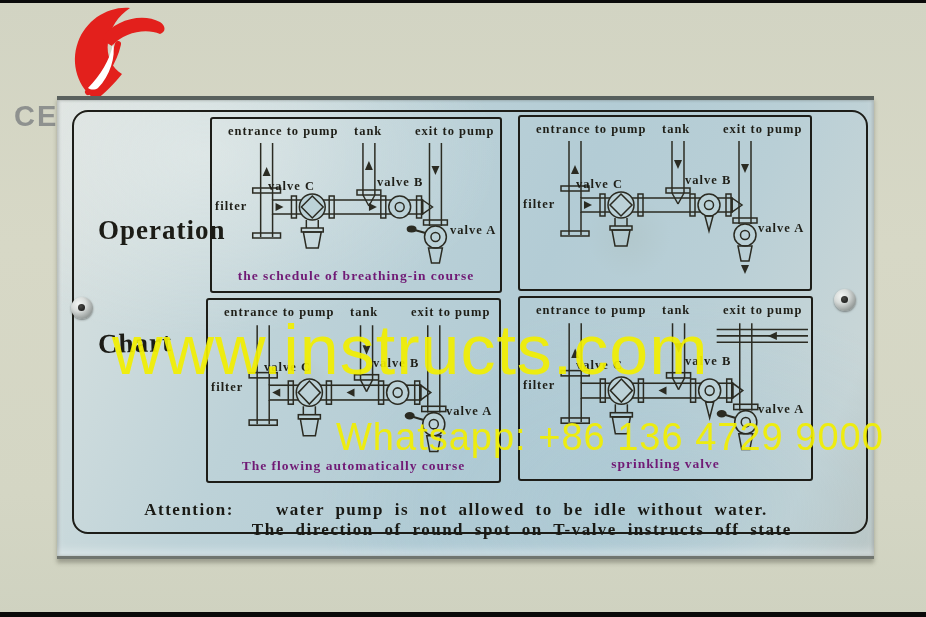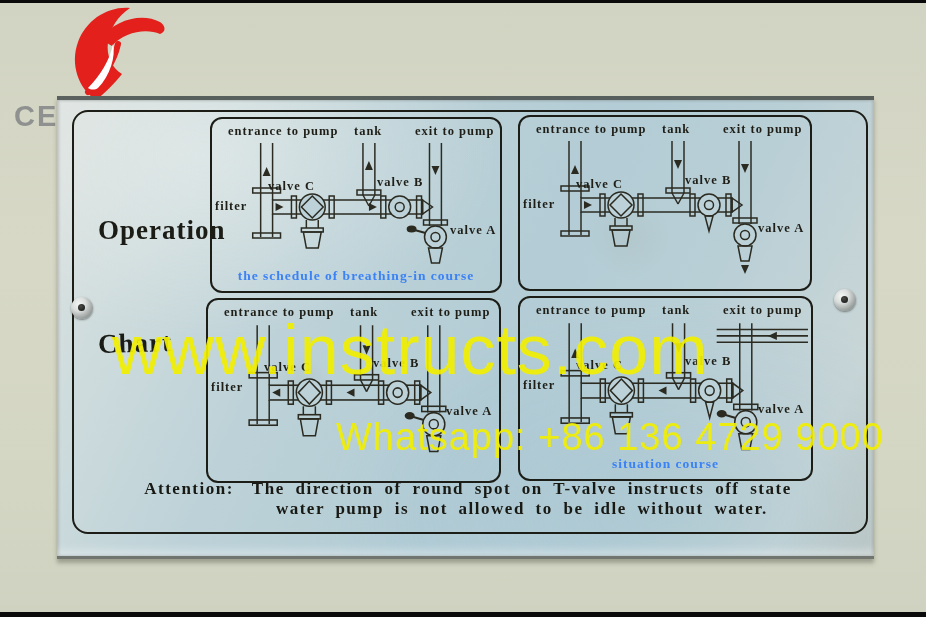--- a/index.html
+++ b/index.html
@@ -34,34 +34,34 @@
     position:absolute;width:22px;height:22px;border-radius:50%;
     background:radial-gradient(circle at 35% 32%, #f4f6f4 0%, #d8dcda 35%, #9aa09e 70%, #6e7472 100%);
     box-shadow:0 1px 2px rgba(40,40,35,.5);
   }
   .rivet::after{
     content:"";position:absolute;left:7px;top:7px;width:7px;height:7px;border-radius:50%;
     background:radial-gradient(circle at 40% 35%, #4a4a46, #111);
   }
 
   
-  .panel{position:absolute;border:2px solid #1d1d18;border-radius:12px;}
+  .panel{position:absolute;border:2px solid #1d1d18;border-radius:3px;}
   .panel svg{position:absolute;left:0;top:0;width:100%;height:100%;}
   .plabel{
     position:absolute;color:#1f1f18;font-weight:bold;font-size:12.5px;
     letter-spacing:1px;white-space:nowrap;line-height:1;
   }
   .caption{
     position:absolute;left:0;right:0;bottom:7px;text-align:center;
-    color:#3b82f6;font-weight:bold;font-size:13.5px;letter-spacing:1px;white-space:nowrap;
+    color:#701a75;font-weight:bold;font-size:13.5px;letter-spacing:1px;white-space:nowrap;
   }
 
   
   .attention{
-    position:absolute;left:82px;top:479px;width:772px;
+    position:absolute;left:82px;top:500px;width:772px;
     display:flex;justify-content:center;align-items:flex-start;
     color:#191914;font-weight:bold;font-size:17px;letter-spacing:1.5px;word-spacing:5px;line-height:1.15;
   }
   .attention .att-label{margin-right:18px;white-space:nowrap;}
   .attention .att-lines{text-align:center;}
 
   
   .wm{position:absolute;font-family:"Liberation Sans",sans-serif;color:#f2ef00;opacity:.92;white-space:nowrap;pointer-events:none;}
   .wm-site{left:112px;top:310px;font-size:70px;letter-spacing:1px;}
   .wm-whatsapp{left:336px;top:416px;font-size:38px;letter-spacing:1px;}
@@ -232,44 +232,45 @@
     <use href="#arrow-left-tee"></use>
       <use href="#arrow-left-mid"></use>
   </svg>
   <span class="plabel" style="left:16px;top:6px;">entrance to pump</span>
   <span class="plabel" style="left:142px;top:6px;">tank</span>
   <span class="plabel" style="left:203px;top:6px;">exit to pump</span>
   <span class="plabel" style="left:56px;top:61px;">valve C</span>
   <span class="plabel" style="left:165px;top:57px;">valve B</span>
   <span class="plabel" style="left:238px;top:105px;">valve A</span>
   <span class="plabel" style="left:3px;top:81px;">filter</span>
+  <div class="caption">The flowing automatically course</div>
 </div>
 
 <div class="panel" style="left:518px;top:296px;width:291px;height:181px;">
   <svg viewBox="0 0 290 172" preserveAspectRatio="none">
     <use href="#pipe-base"></use>
       <use href="#v-handle"></use>
     <use href="#arrow-up-entrance"></use>
       <use href="#arrow-down-tank"></use>
     <use href="#arrow-left-mid"></use>
       <use href="#valveb-spout"></use>
       <use href="#sprinkler"></use>
   </svg>
   <span class="plabel" style="left:16px;top:6px;">entrance to pump</span>
   <span class="plabel" style="left:142px;top:6px;">tank</span>
   <span class="plabel" style="left:203px;top:6px;">exit to pump</span>
   <span class="plabel" style="left:56px;top:61px;">valve C</span>
   <span class="plabel" style="left:165px;top:57px;">valve B</span>
   <span class="plabel" style="left:238px;top:105px;">valve A</span>
   <span class="plabel" style="left:3px;top:81px;">filter</span>
-  <div class="caption">situation course</div>
+  <div class="caption">sprinkling valve</div>
 </div>
 
 <div class="attention">
   <span class="att-label">Attention:</span>
   <span class="att-lines">
+    <span style="display:block;">water pump is not allowed to be idle without water.</span>
     <span style="display:block;">The direction of round spot on T-valve instructs off state</span>
-    <span style="display:block;">water pump is not allowed to be idle without water.</span>
   </span>
 </div>
 
 <div class="wm wm-site">www.instructs.com</div>
 <div class="wm wm-whatsapp">Whatsapp: +86 136 4729 9000</div>
 
 </body></html>

